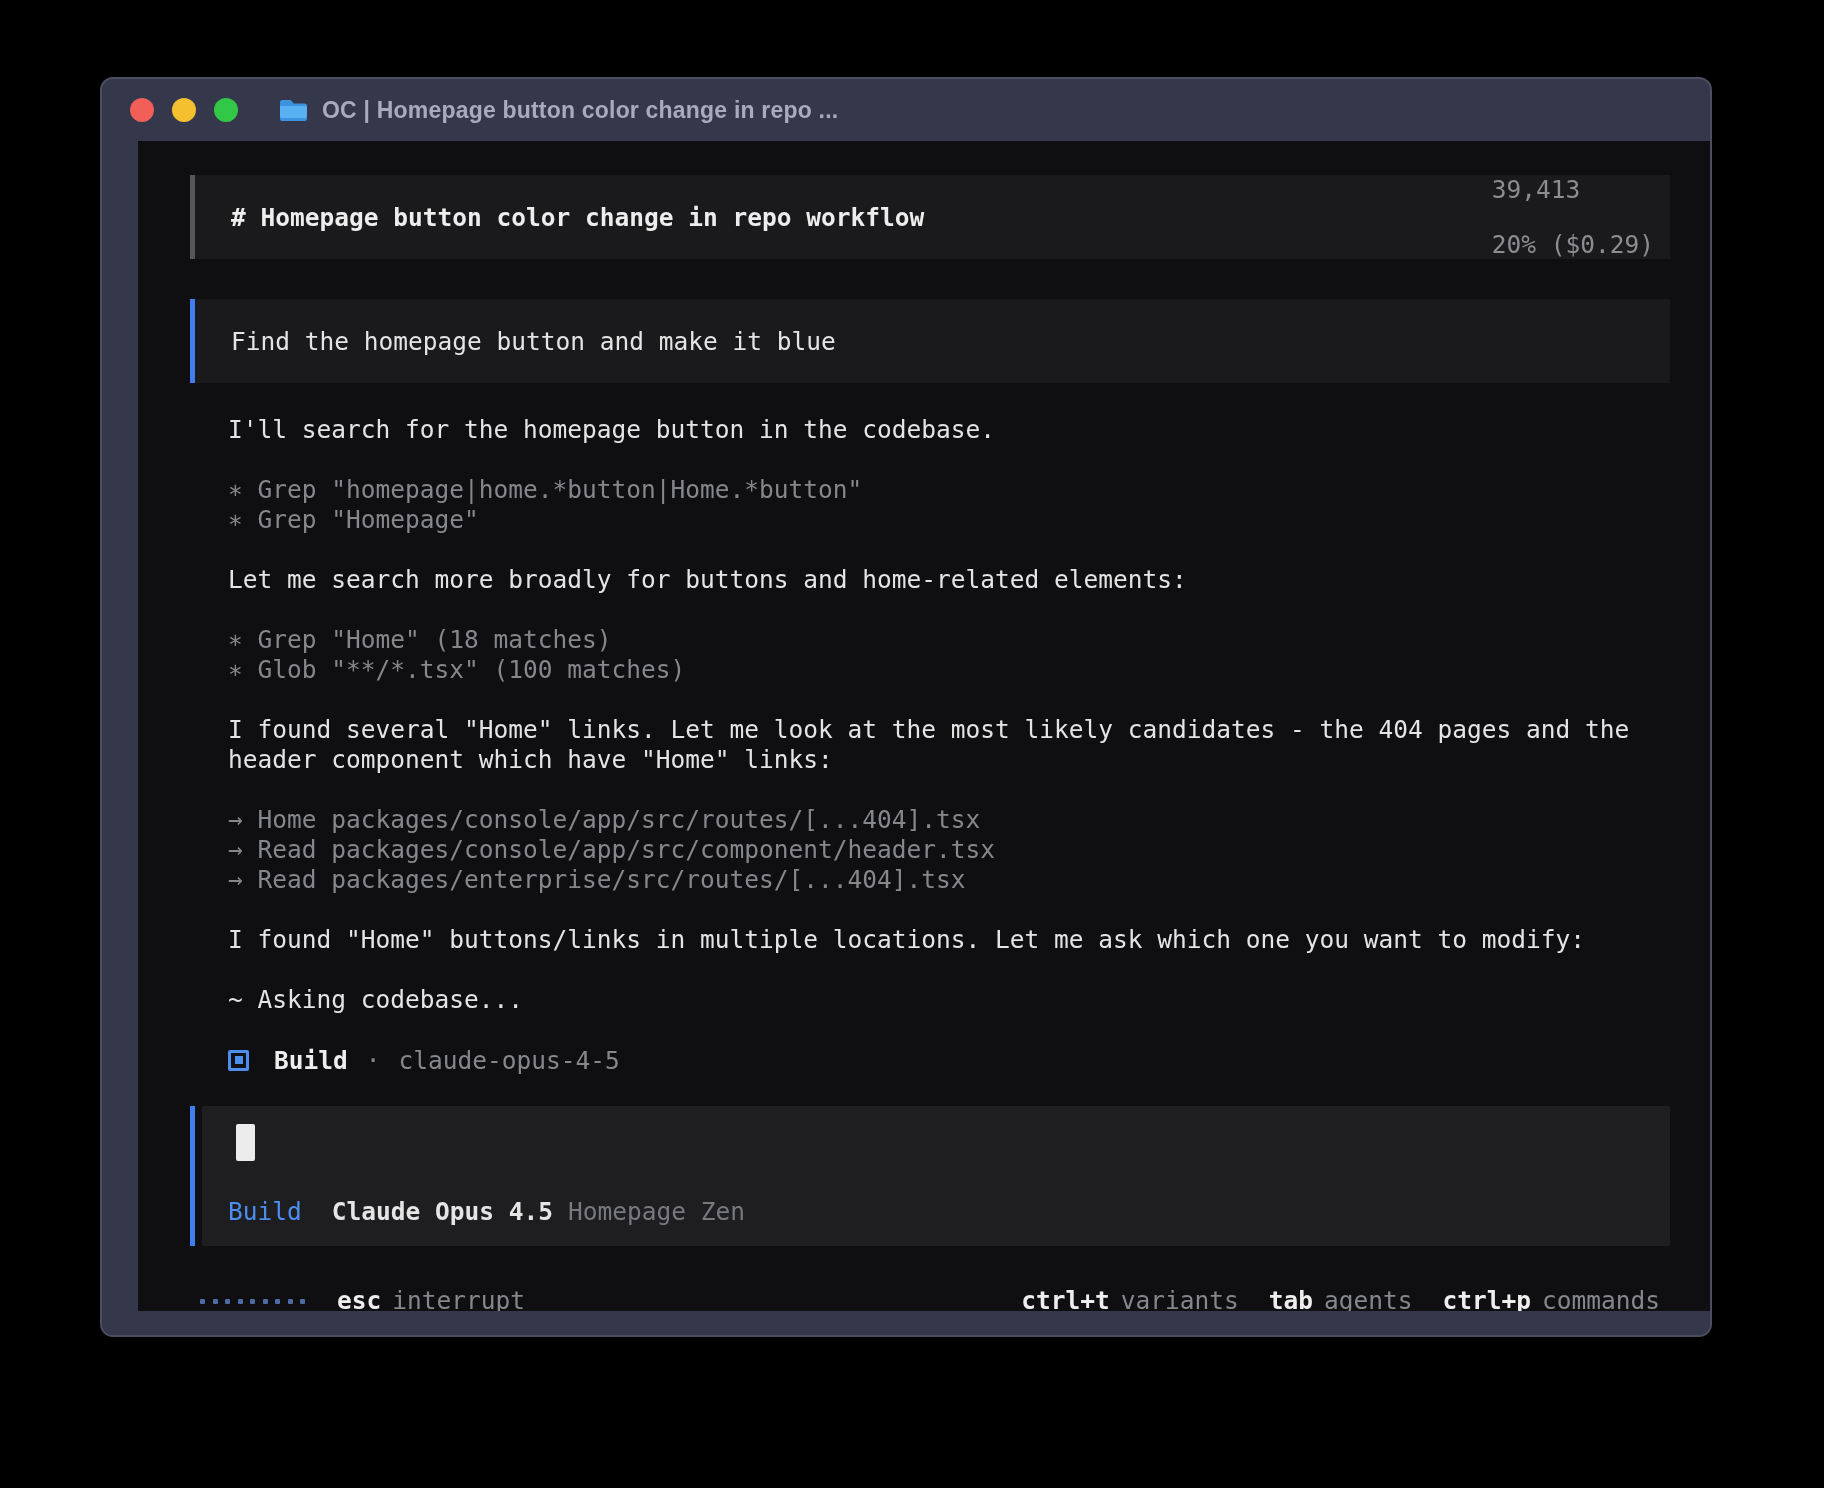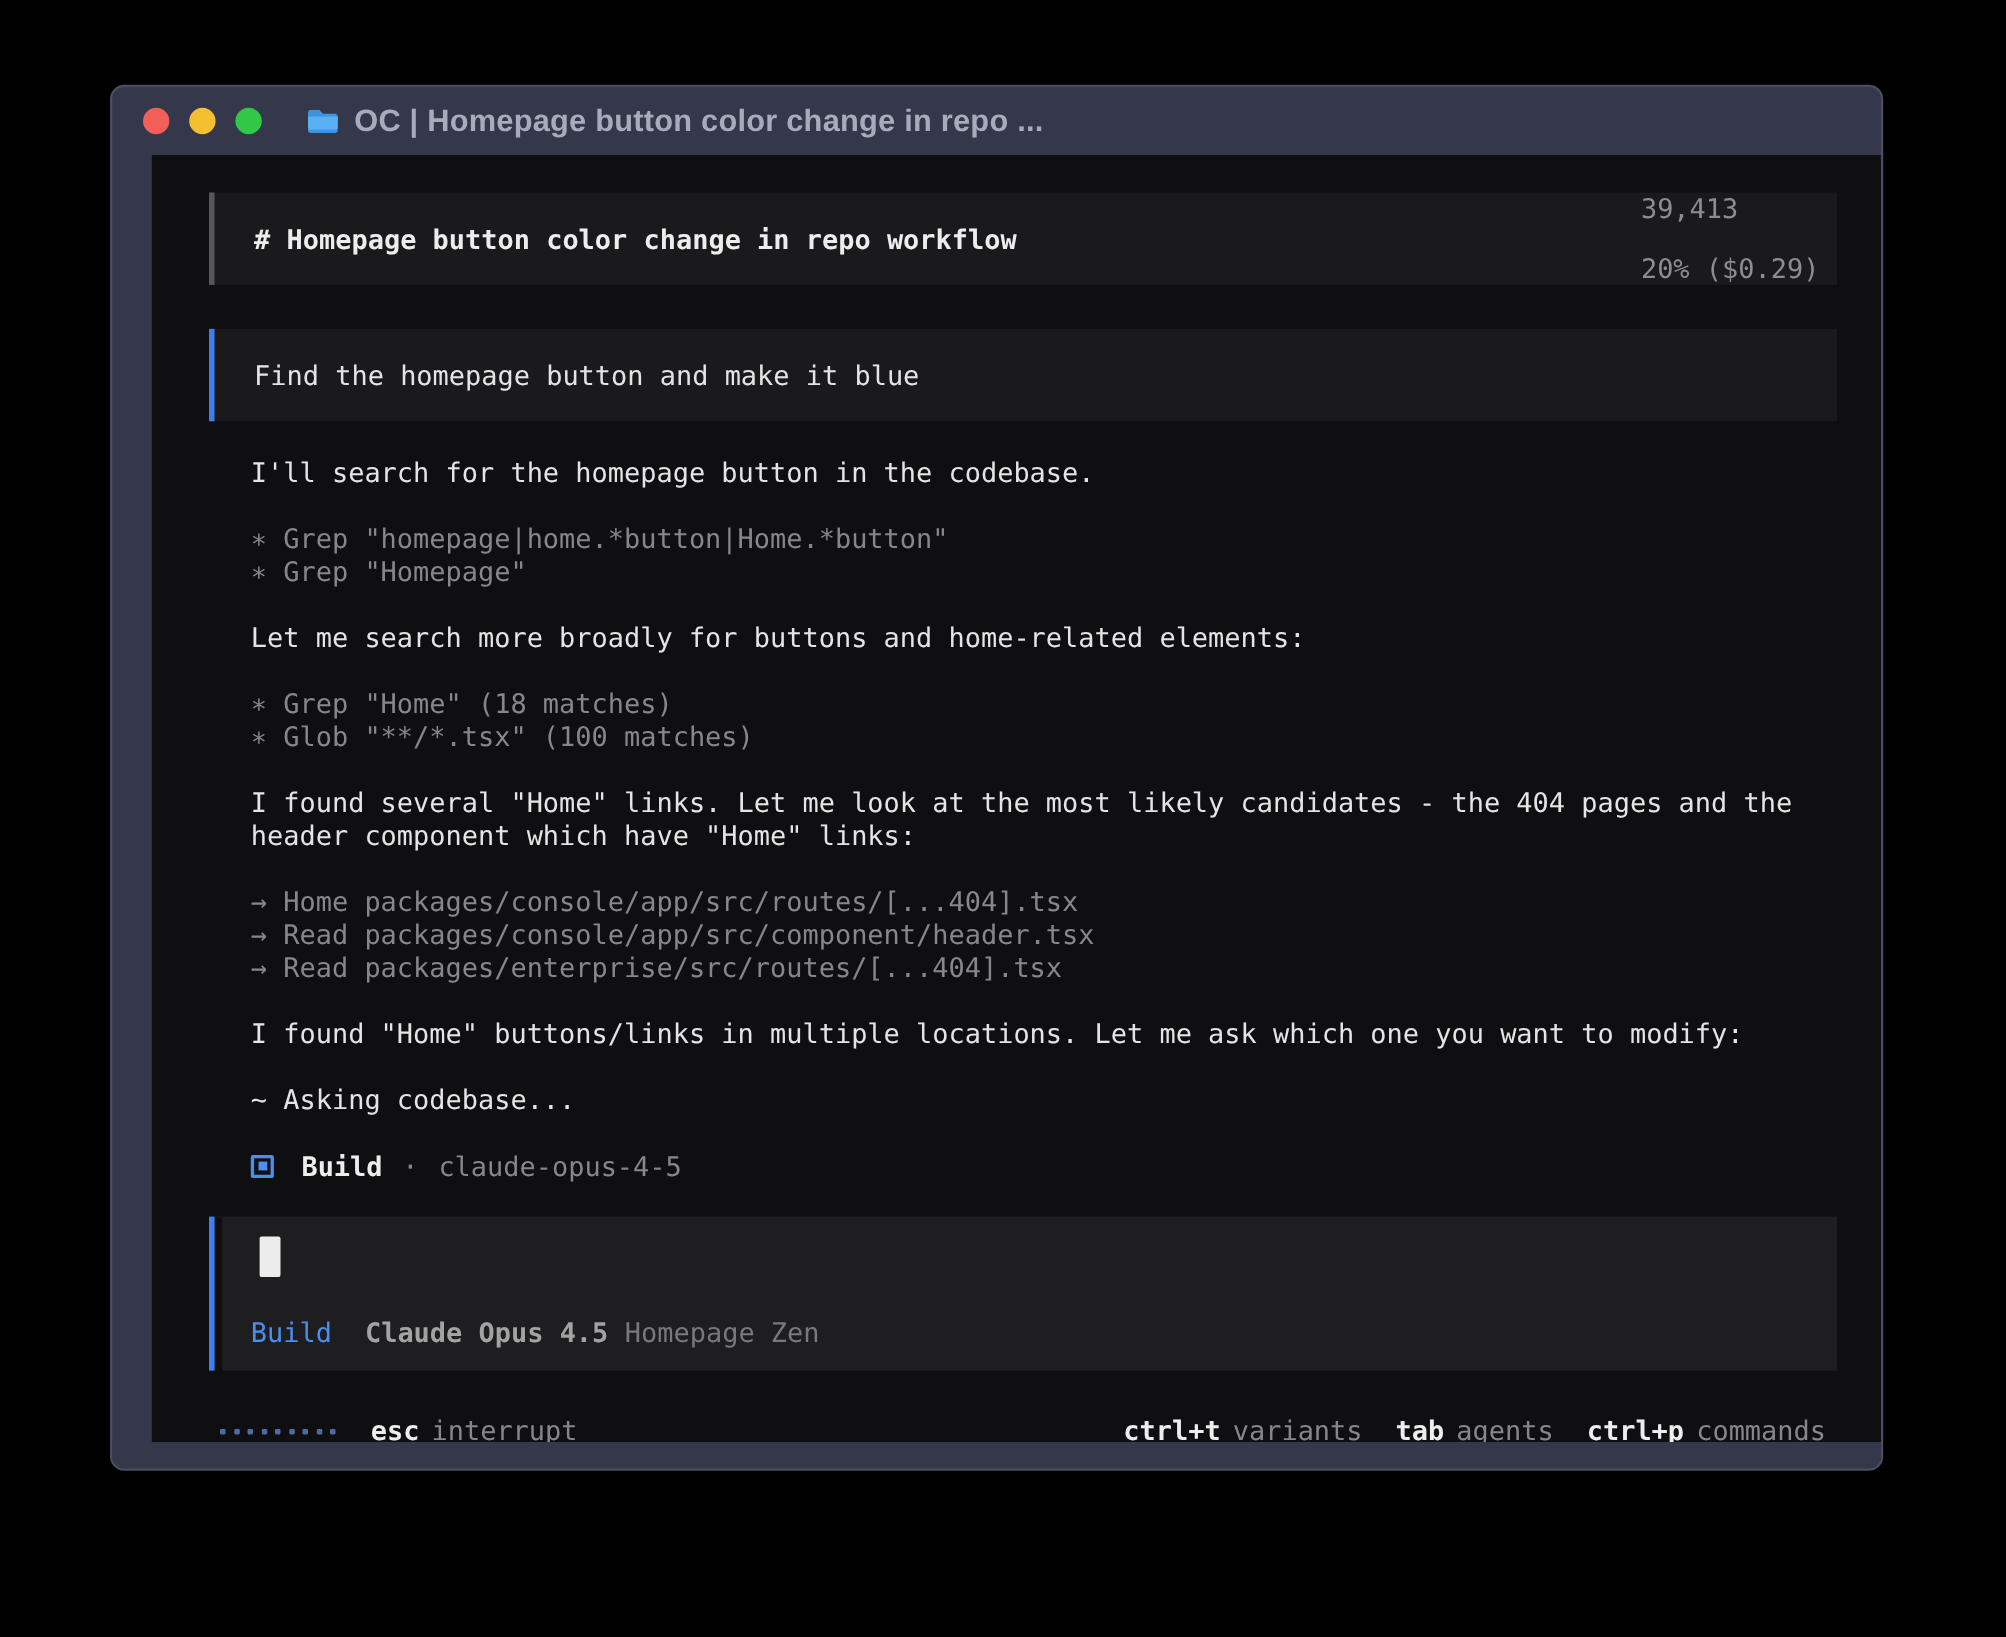--- a/index.html
+++ b/index.html
@@ -16,21 +16,21 @@
   .titlebar { height:62px; flex:none; display:flex; align-items:center; padding:0 28px; }
   .traffic { display:flex; gap:18px; }
   .tl { width:24px; height:24px; border-radius:50%; }
   .tl.red    { background:#f15f58; }
   .tl.yellow { background:#f5c02f; }
   .tl.green  { background:#33c748; }
   .title-group { display:flex; align-items:center; margin-left:40px; gap:13px; }
   .folder-icon svg { display:block; }
   .title-text {
     font-family:"Liberation Sans", sans-serif; font-weight:bold;
-    font-size:28px; color:#a7acbc; letter-spacing:.2px; white-space:nowrap;
+    font-size:23px; color:#a7acbc; letter-spacing:.2px; white-space:nowrap;
   }
 
   
   .content {
     flex:1; background:#0f0f11; padding:34px 40px 0 52px;
     font-size:24.5px; color:#e7e7e8; overflow:hidden;margin-left:36px;
   }
 
   .session-header {
     height:84px; background:#1a1a1c; border-left:5px solid #56575b;
@@ -61,21 +61,21 @@
   .status-row .model { margin-left:18px; color:#85878b; }
 
   .input-box {
     margin-top:31px; height:140px; background:#1e1e21;
     border-left:5px solid #3f7ef0; box-shadow:inset 7px 0 0 #0f0f11;
     position:relative;
   }
   .cursor { position:absolute; left:41px; top:18px; width:19px; height:37px; background:#ececed; border-radius:2px; }
   .input-meta { position:absolute; left:33px; bottom:20px; display:flex; align-items:baseline; white-space:pre; }
   .input-meta .agent-blue { color:#4b8ef0; }
-  .input-meta .model-name { margin-left:30px; color:#a3a3a3; font-weight:600; }
+  .input-meta .model-name { margin-left:30px; color:#e5e5e5; font-weight:600; }
   .input-meta .provider   { margin-left:15px; color:#77797d; }
 
   .footer { height:70px; display:flex; align-items:flex-end; padding-top:12px; color:#85878b; }
   .spinner { display:flex; gap:7.5px; align-items:center; height:30px; margin-left:10px; }
   .spinner .dot { width:5px; height:5px; border-radius:1px; background:#4e6ba3; }
   .hint { display:flex; gap:11px; line-height:30px; white-space:pre; }
   .footer-left { margin-left:32px; display:flex; gap:30px; }
   .footer-right { margin-left:auto; display:flex; gap:30px; padding-right:10px; }
   .key { color:#ededee; font-weight:bold; }
   .label { color:#85878b; }

